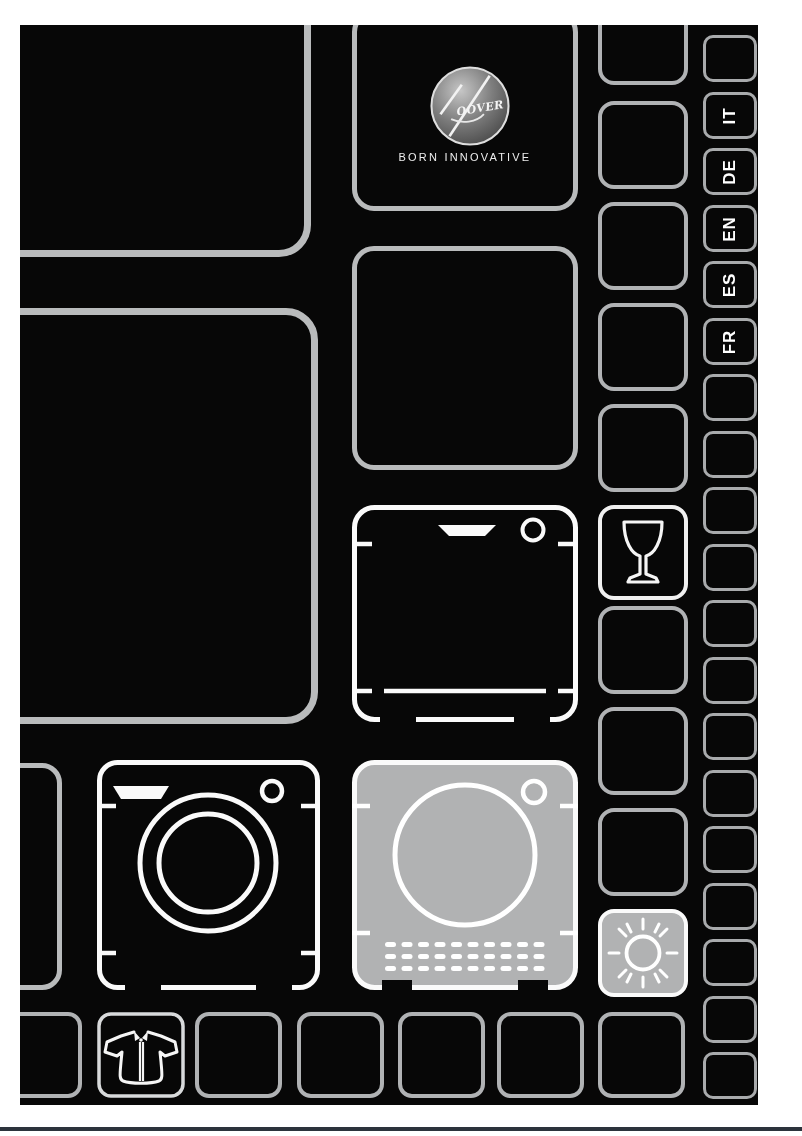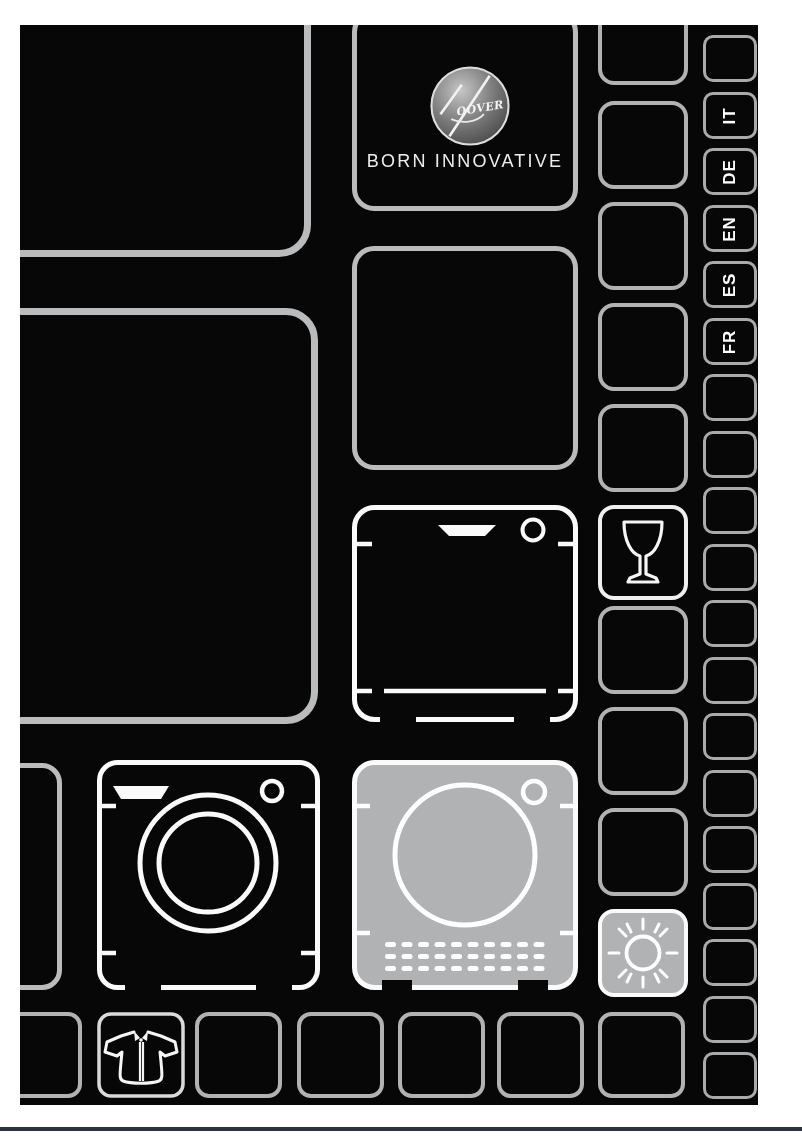--- a/index.html
+++ b/index.html
@@ -10,21 +10,21 @@
   .gray{border:5px solid #b9bbbc;border-radius:22px;}
   .gray-big{border:7px solid #b9bbbc;border-radius:32px;}
   .gray-sm{border:4px solid #b0b2b4;border-radius:16px;}
   .gray-xs{border:3px solid #a8aaac;border-radius:10px;}
   .lang-cell{display:flex;align-items:center;justify-content:center;}
   .lang-cell span{display:block;transform:rotate(-90deg);color:#ffffff;font-weight:bold;
         font-size:17px;letter-spacing:1px;}
   .iconsvg{position:absolute;inset:0;width:100%;height:100%;}
   .hoover-logo{position:absolute;left:72px;top:50px;width:82px;height:82px;}
   .tagline{position:absolute;left:0;top:136px;width:100%;text-align:center;color:#ededed;
-        font-size:18px;letter-spacing:2.2px;font-weight:400;}
+        font-size:11px;letter-spacing:2.2px;font-weight:400;}
   .bottom-rule{position:absolute;left:0;top:1127px;width:802px;height:4px;background:#2c333c;}
 </style>
 </head>
 <body>
 
 <div class="page">
   <div class="content">
 
     <div class="cell gray-big" style="left:-40px;top:-40px;width:331px;height:272px;"></div>
     <div class="cell gray-big" style="left:-40px;top:283px;width:338px;height:416px;"></div>

